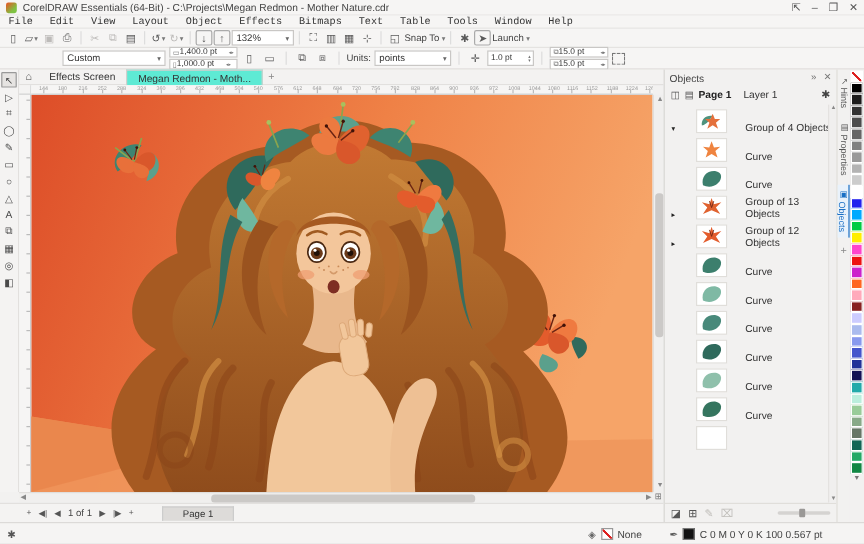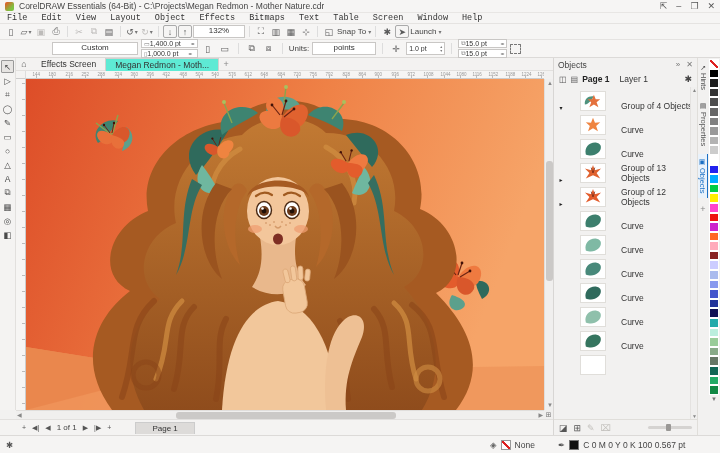--- a/index.html
+++ b/index.html
@@ -19,21 +19,21 @@
   #menubar { left:0; top:13px; width:720px; height:11px; background:#f6f5f4; display:flex; border-bottom:1px solid #e5e3e1; }
   .menu-item { padding:0 7px; line-height:11px; font-size:8.5px; color:#333;font-family:Liberation Mono, monospace; }
 
   
   #toolbar { left:0; top:24px; width:720px; height:16px; background:#f6f5f4; border-bottom:1px solid #e5e3e1; display:flex; align-items:center; padding:0 4px; gap:1px; }
   #propbar { left:0; top:40px; width:720px; height:18px; background:#f6f5f4; border-bottom:1px solid #dcdad8; display:flex; align-items:center; padding:0 5px; gap:3px; }
   .tbtn { min-width:14px; height:13px; display:flex; align-items:center; justify-content:center; color:#5a5a5a; font-size:9px; border-radius:2px; }
   .tbtn.dis { color:#bdbbb9; }
   .tdrop { font-size:6px; color:#777; margin-left:1px; }
   .tsep { width:1px; height:11px; background:#ddd; margin:0 3px; }
-  .combo { border:1px solid #c9c7c5; background:#fff; height:13px; display:flex; align-items:center; padding:0 3px; font-size:8px; color:#333; gap:3px;flex-direction:column; }
+  .combo { border:1px solid #c9c7c5; background:#fff; height:13px; display:flex; align-items:center; padding:0 3px; font-size:8px; color:#333; gap:3px; }
   .combo .caret { font-size:6px; color:#666; margin-left:auto; }
   .numfield { display:flex; align-items:center; border:1px solid #c9c7c5; background:#fff; height:9px; font-size:7px; padding:0 2px; }
   .numfield input { border:none; outline:none; width:40px; font-size:7px; font-family:inherit; color:#333; background:transparent; }
   .stepper { display:flex; flex-direction:column; justify-content:center; font-size:4px; color:#777; line-height:4px; margin-left:1px; }
   .stack2 { display:flex; flex-direction:column; gap:1px; }
   .lbl { font-size:8px; color:#444; }
   .dashedbox { width:11px; height:10px; border:1px dashed #777; border-radius:1px; }
 
   
   #docbar { left:16px; top:58px; width:537px; height:13px; background:#f3f2f1; display:flex; align-items:center; border-bottom:1px solid #e2e0de; }
@@ -143,21 +143,21 @@
   <div id="menubar" class="abs">
       <div class="menu-item">File</div>
       <div class="menu-item">Edit</div>
       <div class="menu-item">View</div>
       <div class="menu-item">Layout</div>
       <div class="menu-item">Object</div>
       <div class="menu-item">Effects</div>
       <div class="menu-item">Bitmaps</div>
       <div class="menu-item">Text</div>
       <div class="menu-item">Table</div>
-      <div class="menu-item">Screen</div>
+      <div class="menu-item">Tools</div>
       <div class="menu-item">Window</div>
       <div class="menu-item">Help</div>
     </div>
 
   <div id="toolbar" class="abs">
     <span class="tbtn">▯</span>
     <span class="tbtn">▱<span class="tdrop">▾</span></span>
     <span class="tbtn dis">▣</span>
     <span class="tbtn">⎙</span>
     <span class="tsep"></span>

